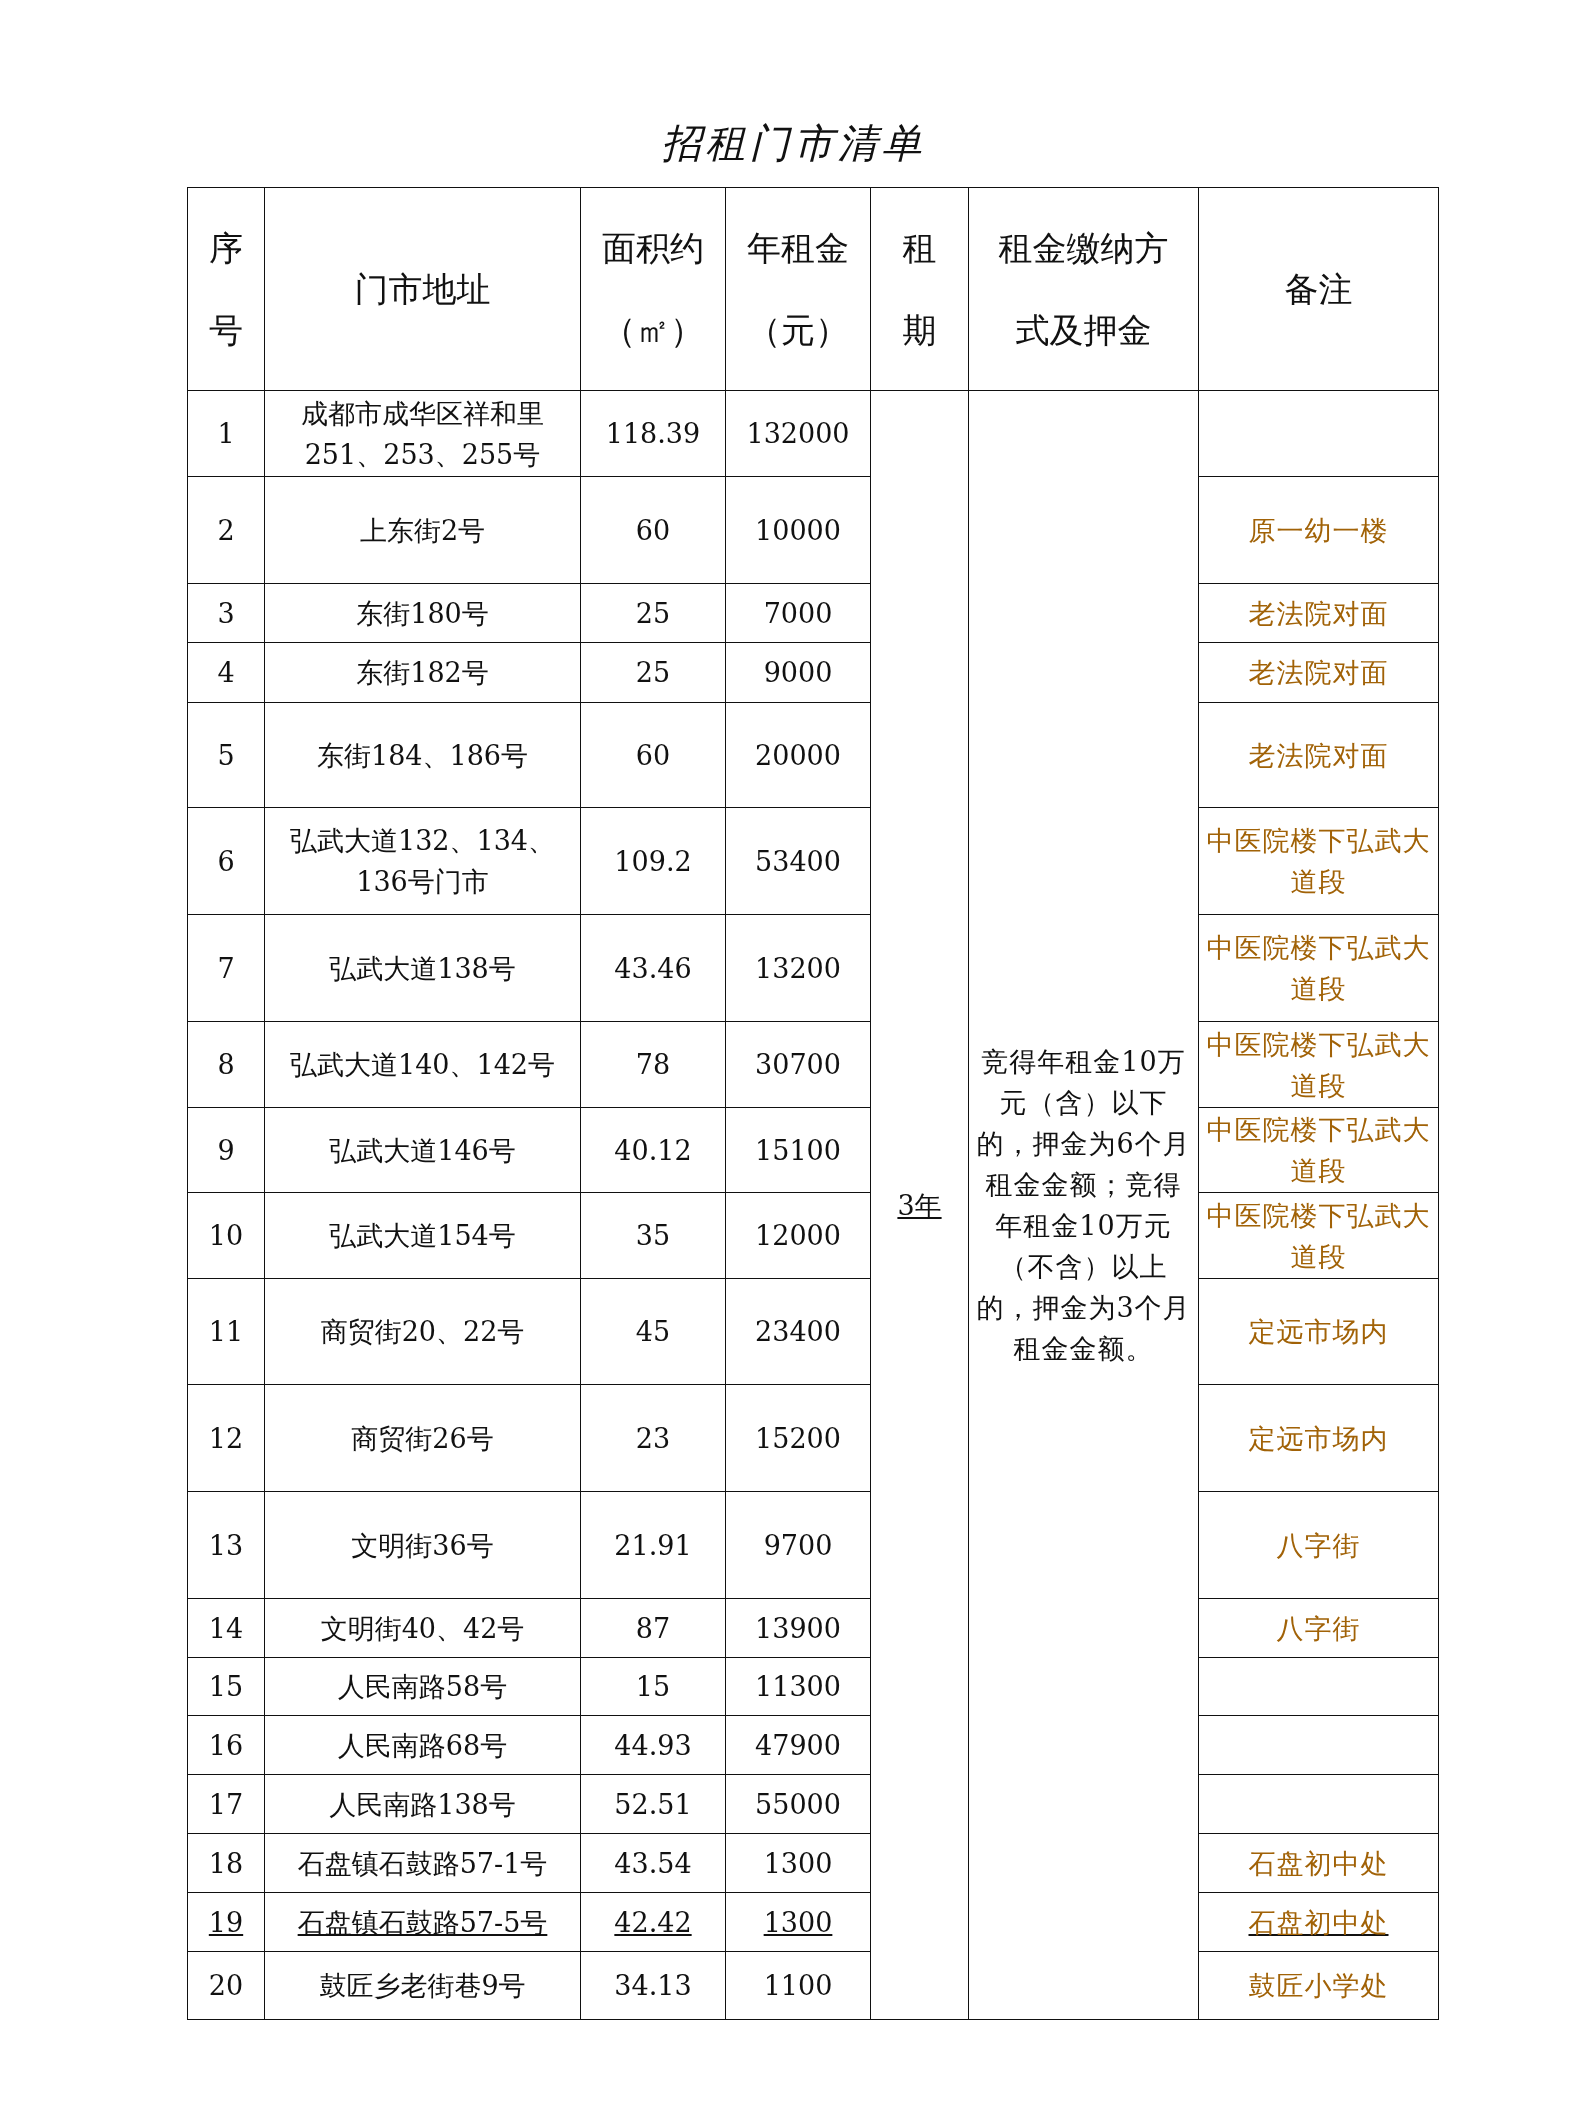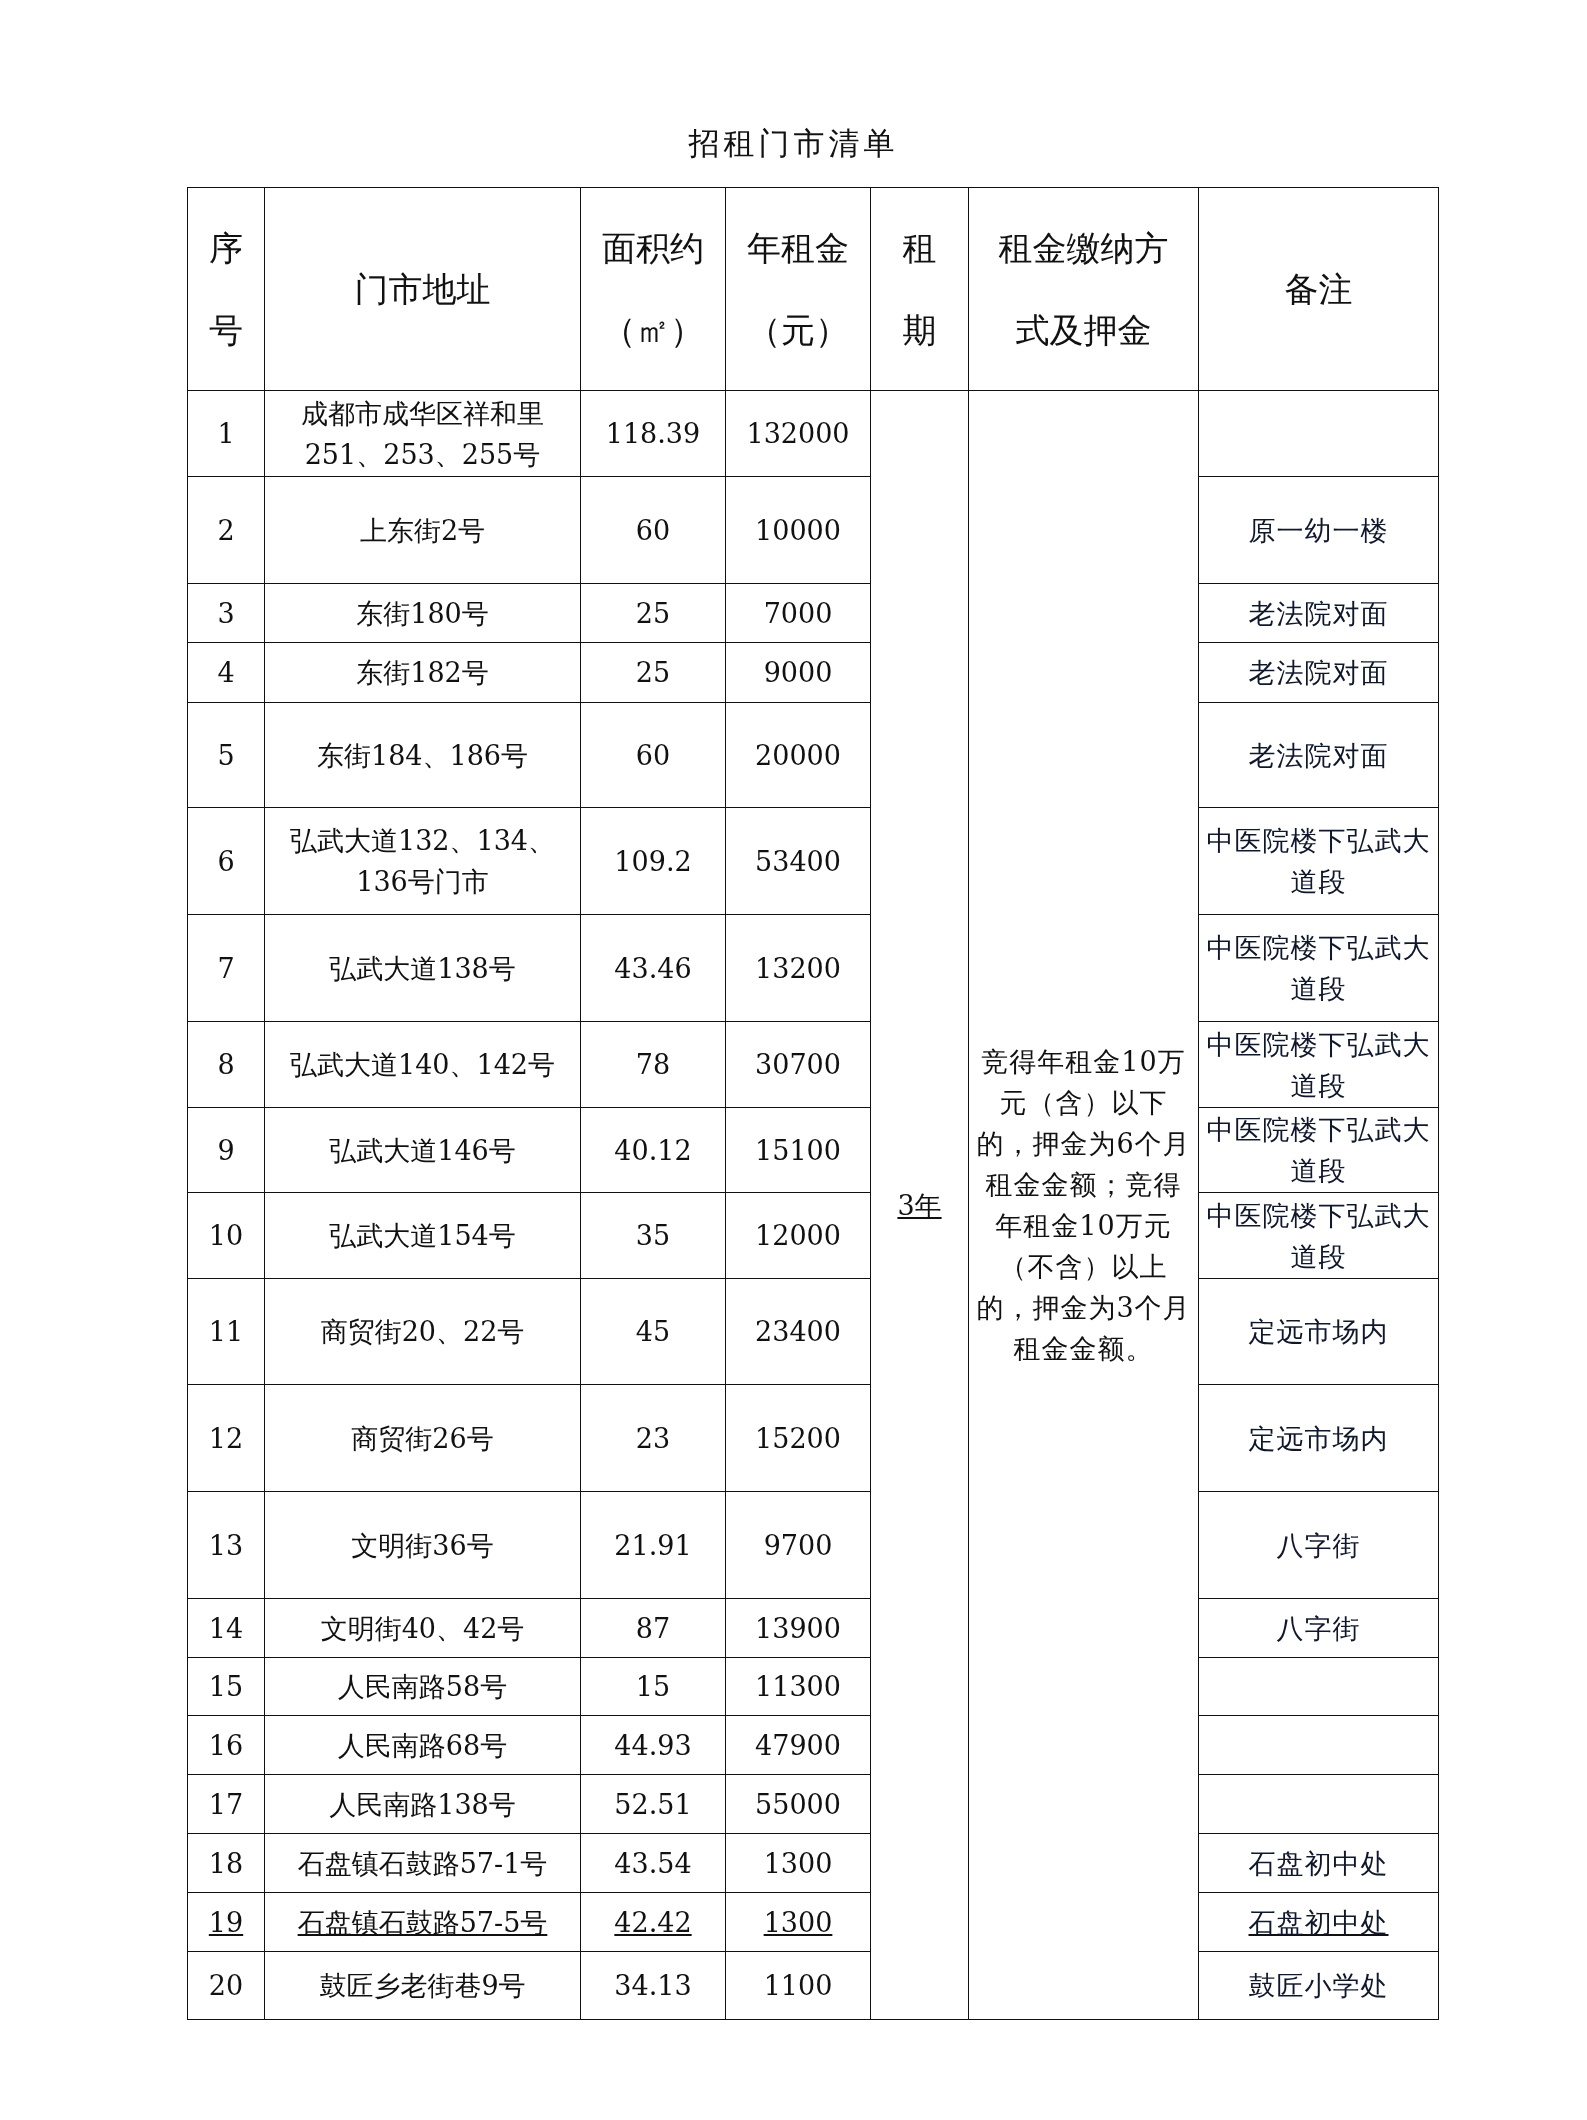--- a/index.html
+++ b/index.html
@@ -1,26 +1,26 @@
 <!DOCTYPE html>
 <html><head>
 <meta charset="utf-8">
 <style>
   html, body { margin: 0; padding: 0; background: #ffffff; }
   body { width: 1587px; height: 2120px; position: relative; overflow: hidden;
          font-family: "DejaVu Serif", "Liberation Serif", serif; color: #111; }
   .title { position: absolute; left: 0; width: 1587px; top: 118px; text-align: center;
-           font-size: 31px; letter-spacing: 4px; line-height: 50px; }
+           font-size: 40px; letter-spacing: 4px; line-height: 50px; font-style: italic; }
   table.list { position: absolute; left: 187px; top: 187px; border-collapse: collapse;
                table-layout: fixed; width: 1251px; }
   table.list td, table.list th { border: 1.5px solid #111; text-align: center; vertical-align: middle;
                padding: 0 6px; font-weight: normal; box-sizing: border-box; }
   table.list th { font-size: 34px; line-height: 82px; font-family: "DejaVu Sans", "Liberation Sans", sans-serif; }
   table.list td { font-size: 27px; line-height: 41px; }
-  td.remark { font-size: 29px; letter-spacing: 1px; color: #0f172a; }
+  td.remark { font-size: 29px; letter-spacing: 1px; color: #a16207; }
   td.payment { font-size: 28px; line-height: 41px; text-align: left; padding: 0 14px; letter-spacing: 1px; }
   td.term { font-size: 28px; text-decoration: underline; }
   .hdr-stack span { display: block; }
 </style>
 </head>
 <body>
 
 <div class="title">招租门市清单</div>
 
 <table class="list">

